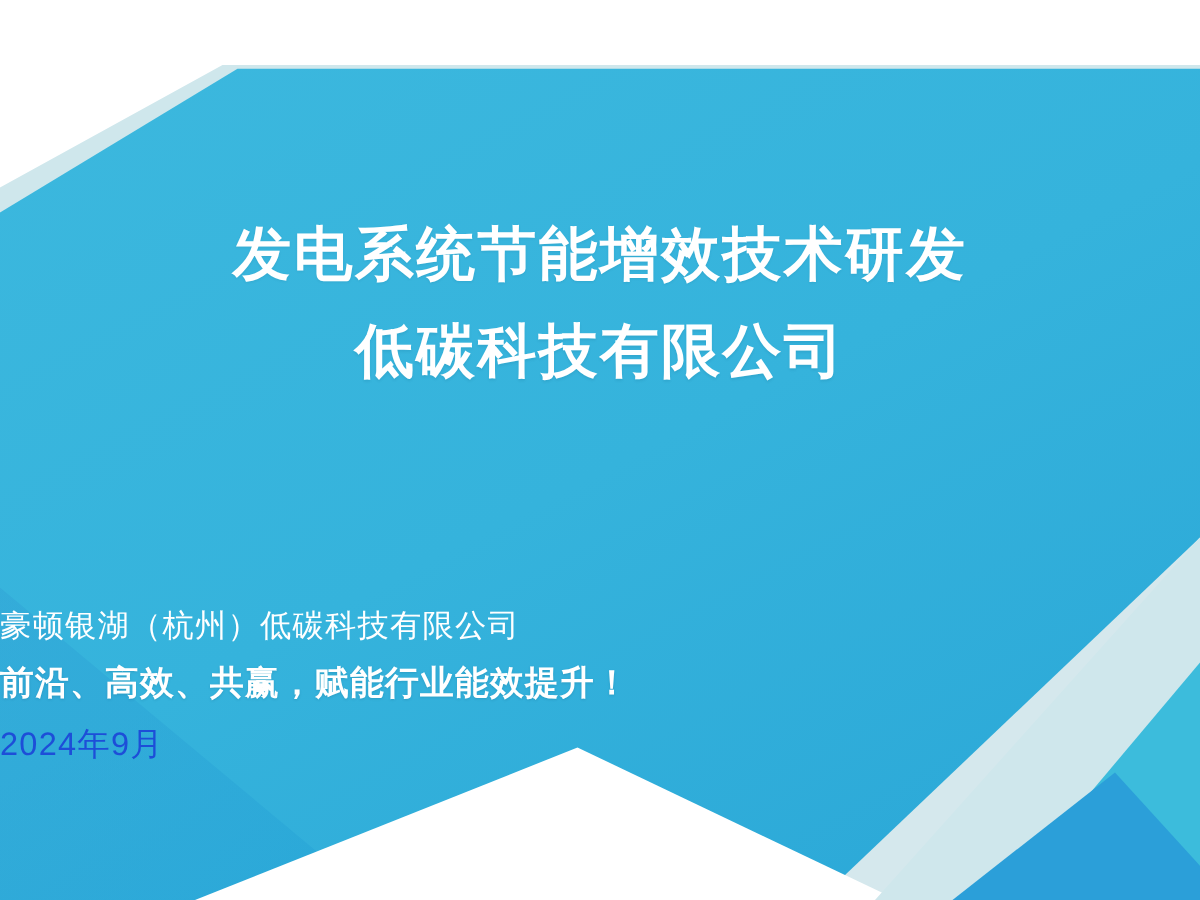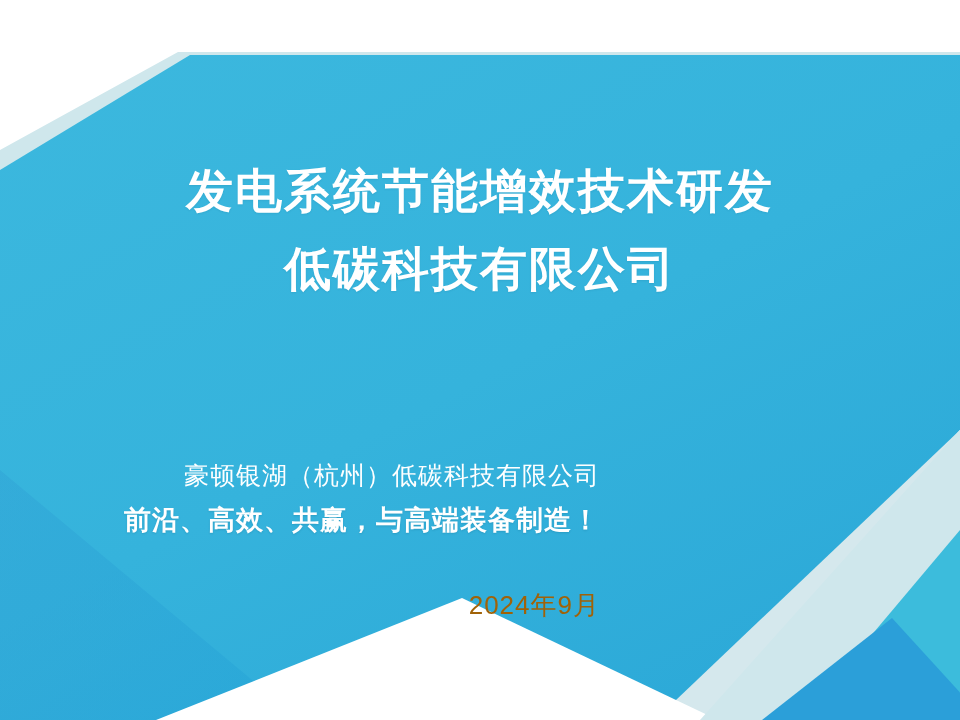--- a/index.html
+++ b/index.html
@@ -29,42 +29,42 @@
 
   
   .content {
     position: absolute;
     inset: 0;
     z-index: 5;
   }
 
   .title-block {
     position: absolute;
-    top: 152px;
+    top: 164px;
     left: 0;
     width: 960px;
     text-align: center;
   }
 
   .title-line {
     display: block;
     color: #ffffff;
     font-size: 47px;
     font-weight: bold;
     letter-spacing: 2px;
     line-height: 78px;
     text-shadow: 0 1px 2px rgba(0, 70, 100, 0.10);
   }
 
   .footer-block {
     position: absolute;
-    top: 458px;
+    top: 484px;
     left: 0;
     width: 600px;
-    text-align: right;
+    text-align: left;
   }
 
   .company-name {
     display: block;
     color: #ffffff;
     font-size: 25px;
     font-weight: normal;
     letter-spacing: 1px;
     line-height: 36px;
     font-family: "Liberation Serif", "DejaVu Serif", serif;
@@ -75,26 +75,25 @@
     color: #ffffff;
     font-size: 27px;
     font-weight: bold;
     letter-spacing: 1px;
     line-height: 52px;
     text-shadow: 0 1px 2px rgba(0, 70, 100, 0.18);
   }
 
   .date-line {
     display: block;
-    color: #a16207;
+    color: #1d4ed8;
     font-size: 26px;
     font-weight: normal;
     letter-spacing: 1px;
     line-height: 46px;
-    margin-top: 36px;
   }
 </style>
 </head>
 <body>
 
 <div class="slide">
 
   <svg class="bg-layer" viewBox="0 0 960 720" preserveAspectRatio="none" aria-hidden="true">
     <defs>
       <linearGradient id="blueGrad" x1="0" y1="0" x2="0.75" y2="1">
@@ -127,18 +126,18 @@
 
   <div class="content">
 
     <div class="title-block">
       <span class="title-line">发电系统节能增效技术研发</span>
       <span class="title-line">低碳科技有限公司</span>
     </div>
 
     <div class="footer-block">
       <span class="company-name">豪顿银湖（杭州）低碳科技有限公司</span>
-      <span class="slogan">前沿、高效、共赢，与高端装备制造！</span>
+      <span class="slogan">前沿、高效、共赢，赋能行业能效提升！</span>
       <span class="date-line">2024年9月</span>
     </div>
 
   </div>
 </div>
 
 </body></html>

